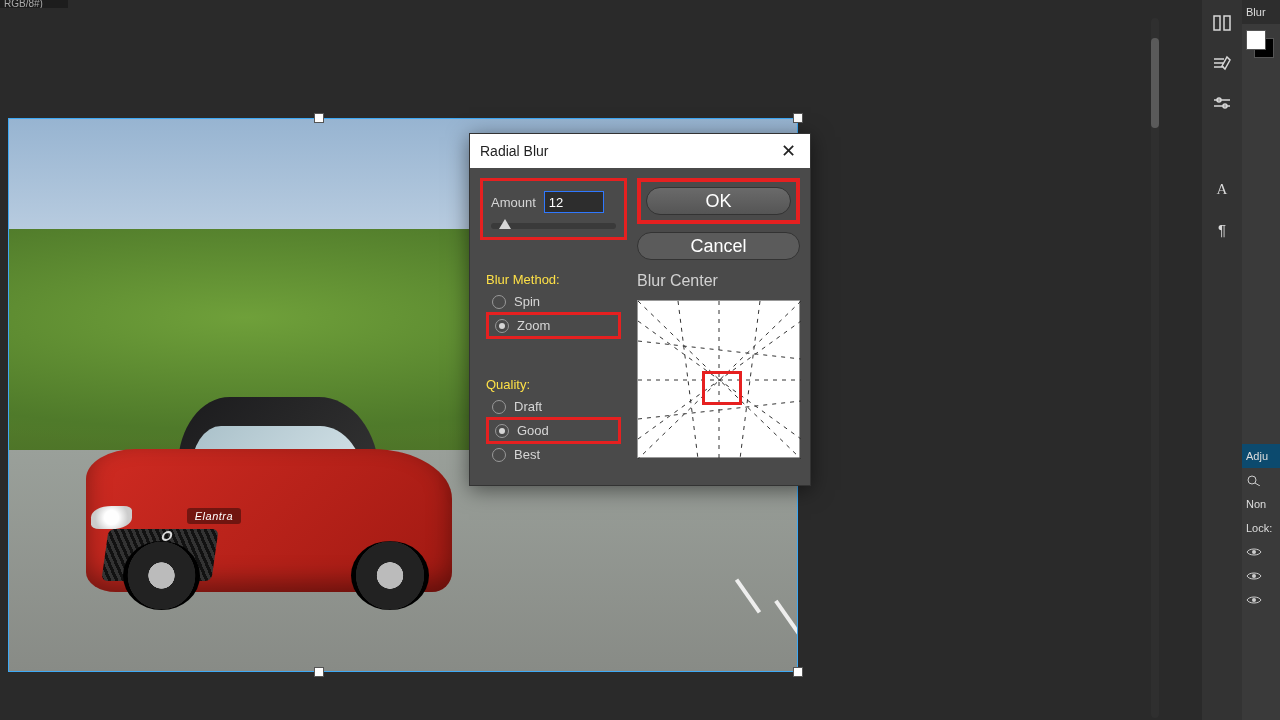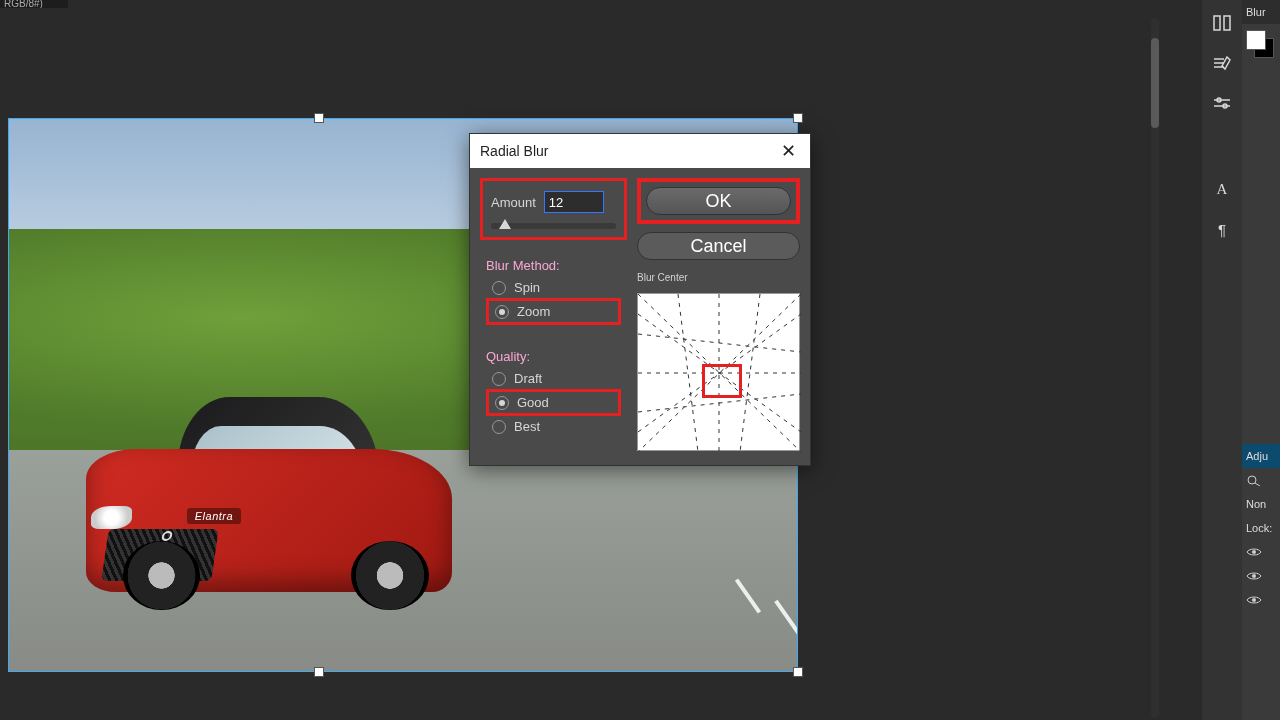--- a/index.html
+++ b/index.html
@@ -36,31 +36,31 @@
   .dialog-body { display:flex; padding:10px 10px 14px; gap:10px;}
   .left-col { width:158px; display:flex; flex-direction:column; gap:10px;}
   .right-col { flex:1; display:flex; flex-direction:column; gap:8px;}
   .group { position:relative; padding:6px; }
   .amount-group { border:3px solid #e62020; padding:10px 8px 8px;}
   .row { display:flex; align-items:center; gap:8px;}
   .amount-input { width:60px; height:22px; background:#2d2d2d; border:1px solid #2f78ff; color:#fff; padding:0 4px; font-size:13px;}
   .amount-input::selection{background:#1266d6;}
   .slider { position:relative; margin-top:10px; height:6px; background:#3a3a3a; border-radius:3px;}
   .slider-thumb { position:absolute; top:-4px; left:8px; width:0; height:0; border-left:6px solid transparent; border-right:6px solid transparent; border-bottom:10px solid #d6d6d6;}
-  .section-label { margin:2px 0 4px; color:#f9a8d4;}
+  .section-label { margin:16px 0 4px; color:#fde047;}
   .radio-row { display:flex; align-items:flex-end; gap:8px; padding:3px 6px;}
   .radio-row input { appearance:none; width:14px;height:14px;border:1px solid #999;border-radius:50%; position:relative; background:#4a4a4a;}
   .radio-row input:checked::after{content:"";position:absolute;left:3px;top:3px;width:6px;height:6px;border-radius:50%;background:#d6d6d6;}
   .hl { border:3px solid #e62020;}
   .btn { height:28px; border-radius:16px; border:1px solid #333; background:#5b5b5b; color:#fff; font-size:18px; cursor:pointer;}
   .btn.ok { background:linear-gradient(#6a6a6a,#555);}
   .ok-wrap { border:4px solid #e62020; padding:5px;}
   .blur-center { background:#fff; width:163px; height:158px; position:relative; border:1px solid #999;}
   .bc-center-box { position:absolute; left:64px; top:70px; width:40px; height:34px; border:3px solid #e62020;}
-  .bc-label { font-size:10px; color:#d2d2d2; margin-bottom:2px; margin-top:4px;}
+  .bc-label { font-size:16px; color:#d2d2d2; margin-bottom:2px; margin-top:4px;}
 
   
   .right-rail { position:absolute; right:38px; top:0; width:40px; height:720px; background:#333; display:flex; flex-direction:column; align-items:center; padding-top:12px; gap:18px;}
   .rail-icon { width:26px; height:22px; display:flex; align-items:center; justify-content:center; color:#d9d9d9; font-size:15px;}
   .rail-icon svg{stroke:#d9d9d9;fill:none;stroke-width:1.5;}
   .right-bar { position:absolute; right:0; top:0; width:38px; height:720px; background:#3a3a3a; color:#ddd; font-size:11px;}
   .rb-head { padding:6px 4px; background:#2d2d2d; font-size:11px;}
   .swatch-pair { position:relative; margin:6px 4px; width:28px; height:28px;}
   .swatch { position:absolute; width:20px; height:20px; border:1px solid #555;}
   .swatch.a{background:#fff; left:0; top:0; z-index:2;} .swatch.b{background:#000; left:8px; top:8px;}

